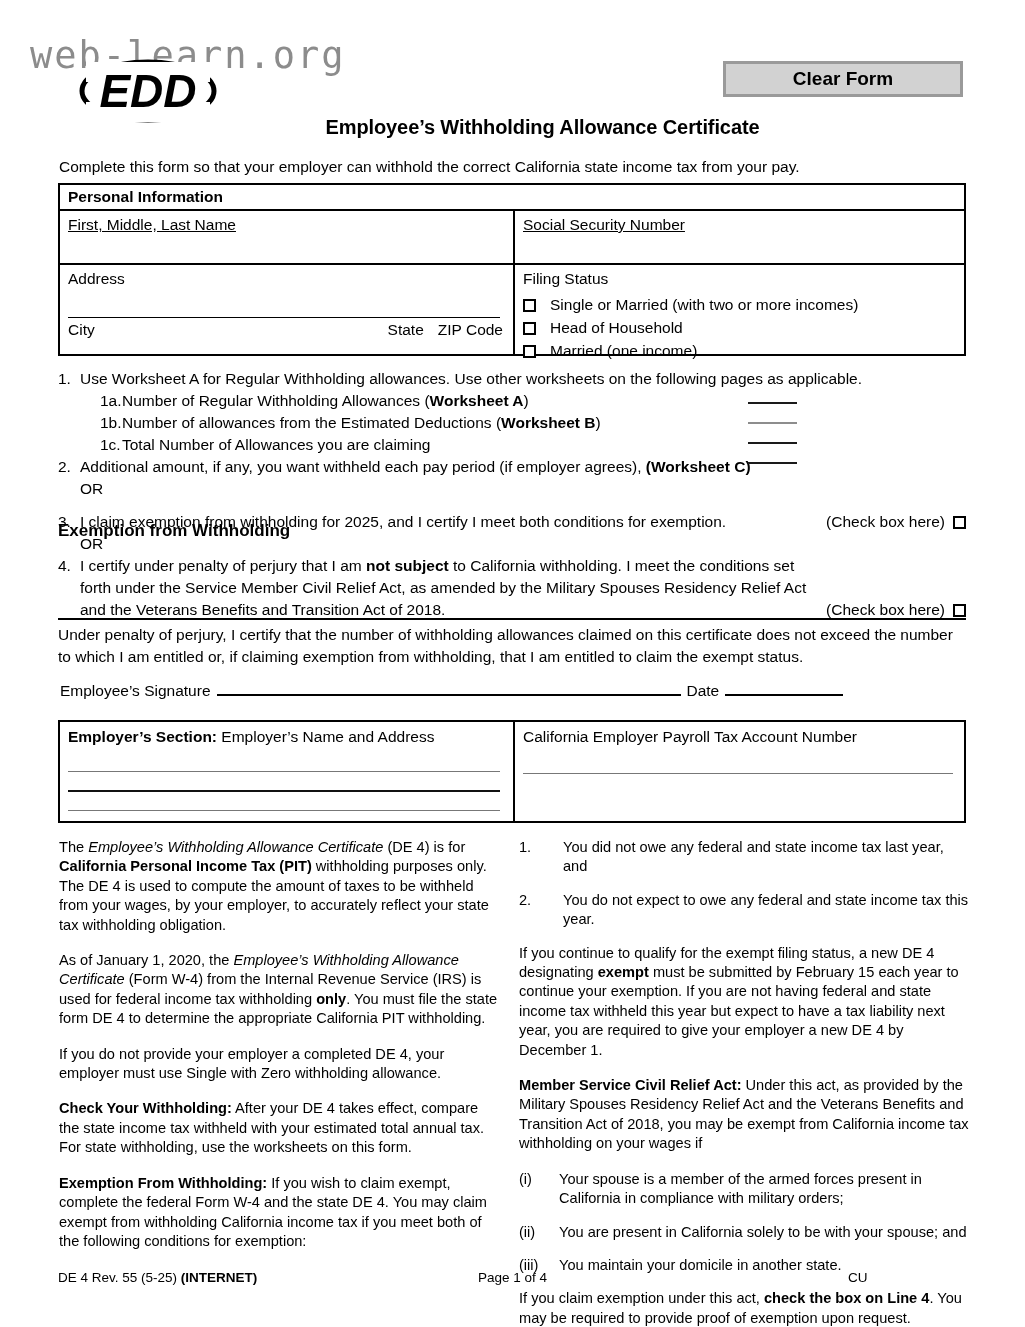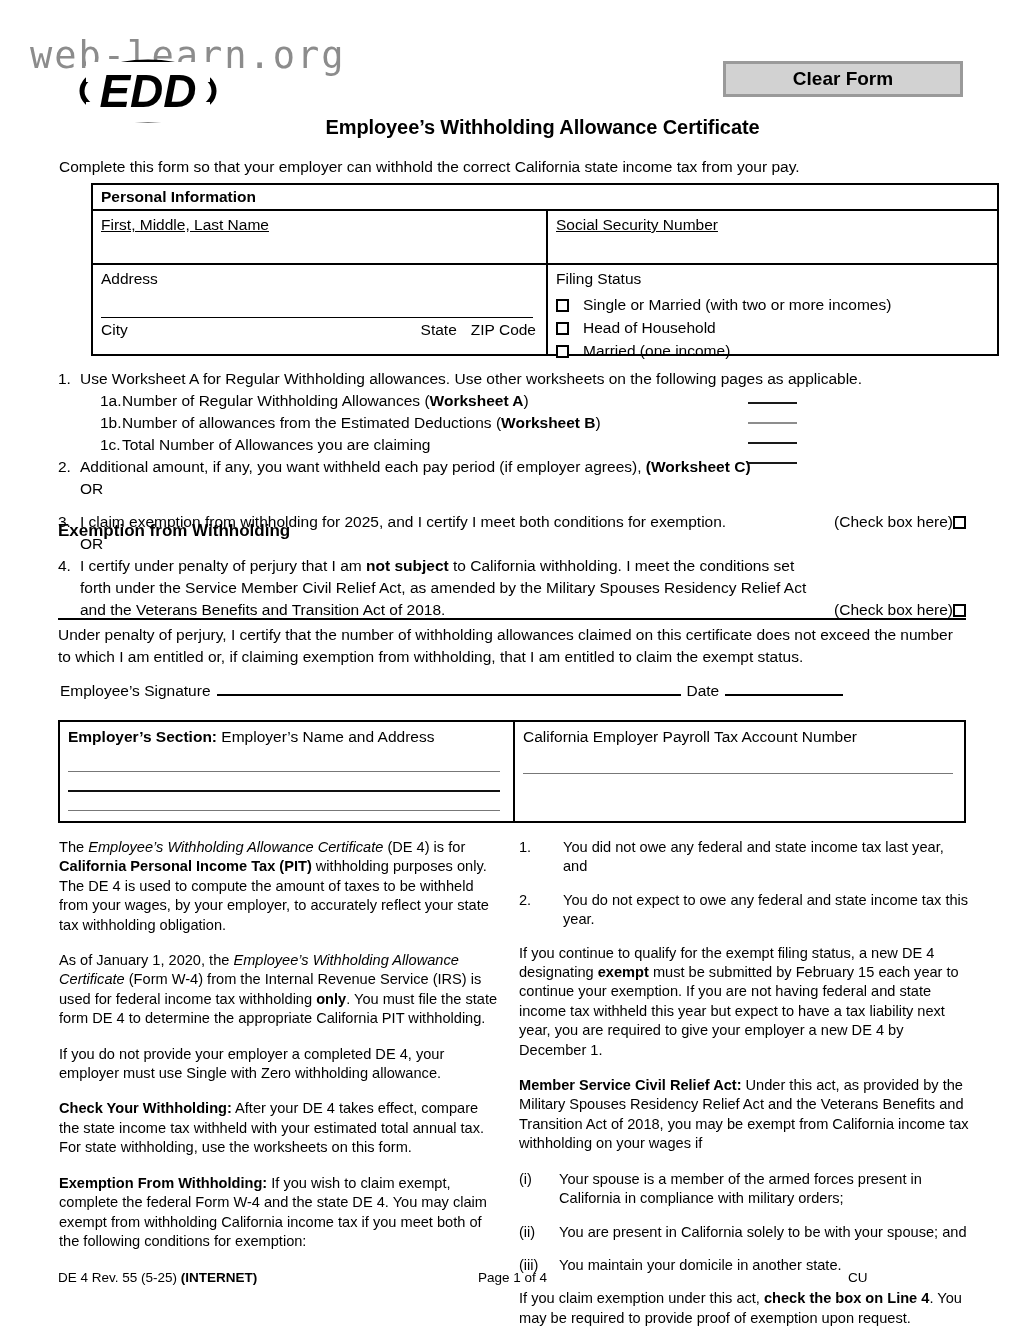--- a/index.html
+++ b/index.html
@@ -84,21 +84,20 @@
   }
 
   
   .pi-table {
     position: absolute;
     left: 58px;
     top: 183px;
     width: 908px;
     border: 2px solid #000;
     box-sizing: border-box;
-    margin-left: 33px;
   }
   .pi-header {
     font-size: 15.5px;
     font-weight: bold;
     padding: 3px 0 3px 8px;
     border-bottom: 2px solid #000;
   }
   .pi-row { display: flex; }
   .pi-row.bordered-top { border-top: 2px solid #000; }
   .pi-cell-left {
@@ -181,20 +180,21 @@
     font-size: 17px;
     font-weight: bold;
     margin-top: 32px;
   }
   .exempt-body { position: absolute; left: 58px; top: 511px; width: 908px; }
   .checkbox-right {
     position: absolute;
     right: 0;
     display: flex;
     align-items: center;
+    gap: 8px;
     font-size: 15.5px;
   }
 
   .perjury-rule {
     position: absolute;
     left: 58px;
     top: 618px;
     width: 908px;
     height: 2px;
     background: #000;

